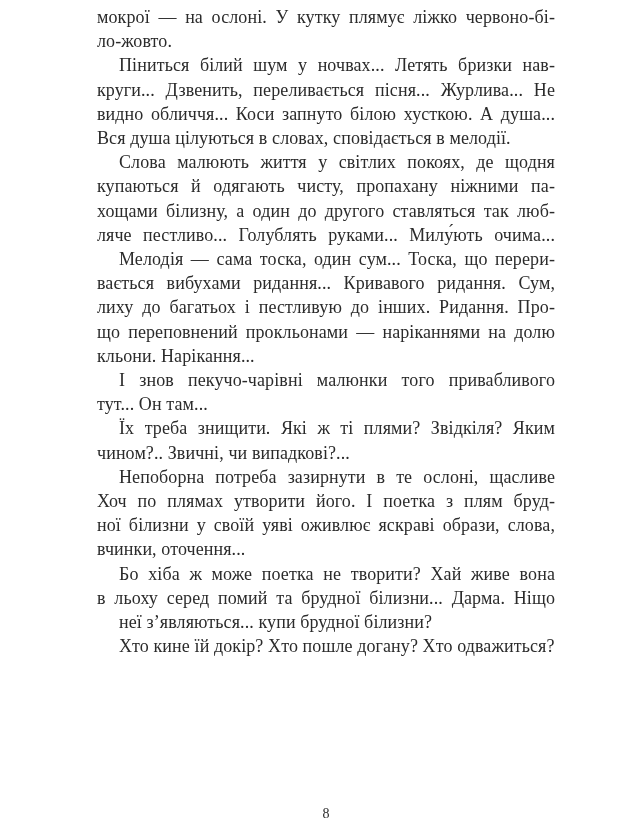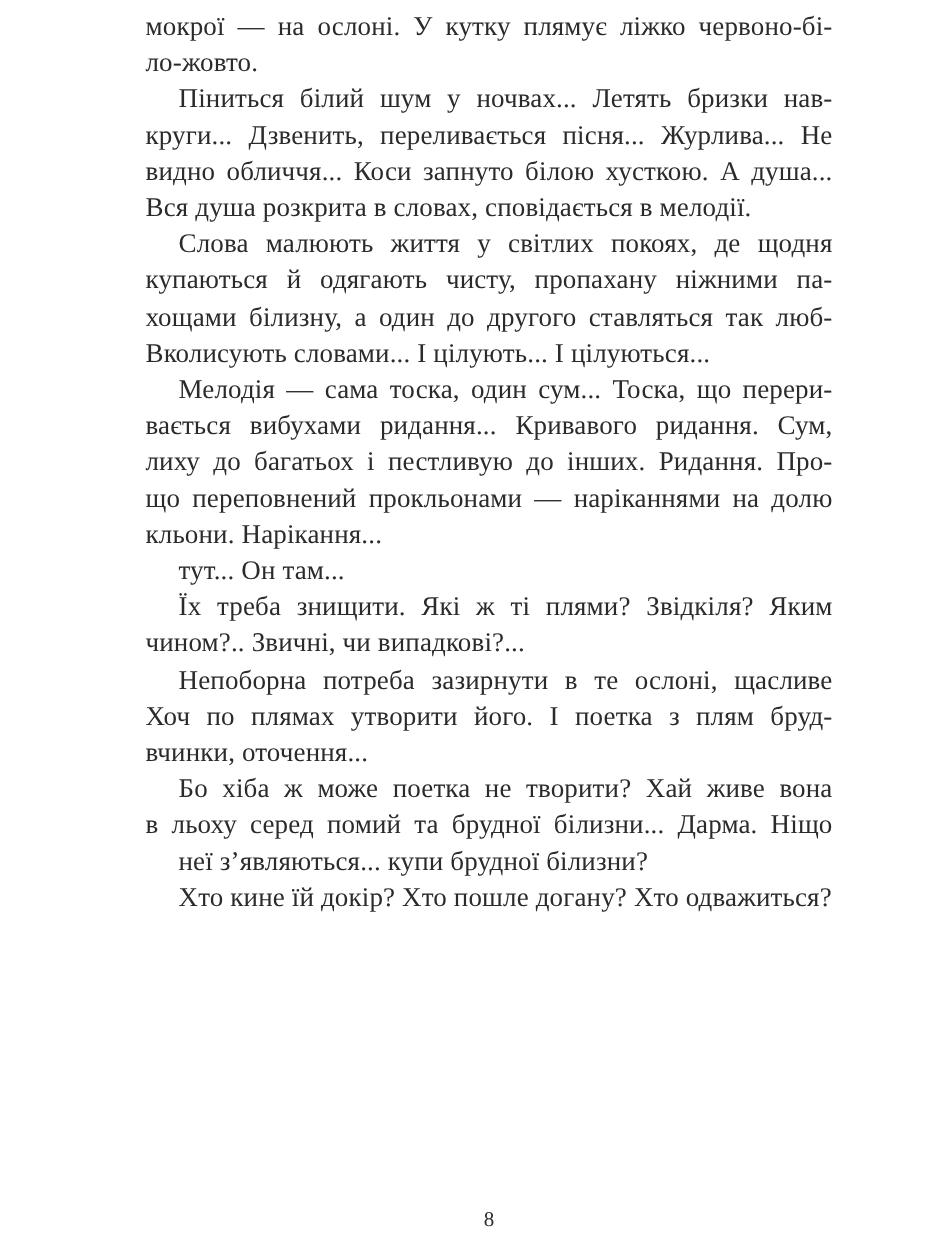--- a/index.html
+++ b/index.html
@@ -60,45 +60,47 @@
 <div class="page">
   <div class="text-block">
       <div class="para">
         <div class="line">мокрої — на ослоні. У кутку плямує ліжко червоно-бі-</div>
         <div class="line para-last">ло-жовто.</div>
       </div>
       <div class="para indent">
         <div class="line">Піниться білий шум у ночвах... Летять бризки нав-</div>
         <div class="line">круги... Дзвенить, переливається пісня... Журлива... Не</div>
         <div class="line">видно обличчя... Коси запнуто білою хусткою. А душа...</div>
-        <div class="line para-last">Вся душа розкрита в словах, сповідається в мелодії.</div>
+        <div class="line para-last">Вся душа цілуються в словах, сповідається в мелодії.</div>
       </div>
       <div class="para indent">
         <div class="line">Слова малюють життя у світлих покоях, де щодня</div>
         <div class="line">купаються й одягають чисту, пропахану ніжними па-</div>
         <div class="line">хощами білизну, а один до другого ставляться так люб-</div>
-        <div class="line para-last">Вколисують словами... І цілують... І цілуються...</div>
+        <div class="line">ляче пестливо... Голублять руками... Милу́ють очима...</div>
       </div>
       <div class="para indent">
         <div class="line">Мелодія — сама тоска, один сум... Тоска, що перери-</div>
         <div class="line">вається вибухами ридання... Кривавого ридання. Сум,</div>
         <div class="line">лиху до багатьох і пестливую до інших. Ридання. Про-</div>
         <div class="line">що переповнений прокльонами — наріканнями на долю</div>
         <div class="line para-last">кльони. Нарікання...</div>
       </div>
       <div class="para indent">
+        <div class="line">І знов пекучо-чарівні малюнки того привабливого</div>
         <div class="line para-last">тут... Он там...</div>
       </div>
       <div class="para indent">
         <div class="line">Їх треба знищити. Які ж ті плями? Звідкіля? Яким</div>
         <div class="line para-last">чином?.. Звичні, чи випадкові?...</div>
       </div>
       <div class="para indent">
         <div class="line">Непоборна потреба зазирнути в те ослоні, щасливе</div>
         <div class="line">Хоч по плямах утворити його. І поетка з плям бруд-</div>
+        <div class="line">ної білизни у своїй уяві оживлює яскраві образи, слова,</div>
         <div class="line para-last">вчинки, оточення...</div>
       </div>
       <div class="para indent">
         <div class="line">Бо хіба ж може поетка не творити? Хай живе вона</div>
         <div class="line">в льоху серед помий та брудної білизни... Дарма. Ніщо</div>
       </div>
       <div class="para indent">
         <div class="line para-last">неї з’являються... купи брудної білизни?</div>
       </div>
       <div class="para indent">

